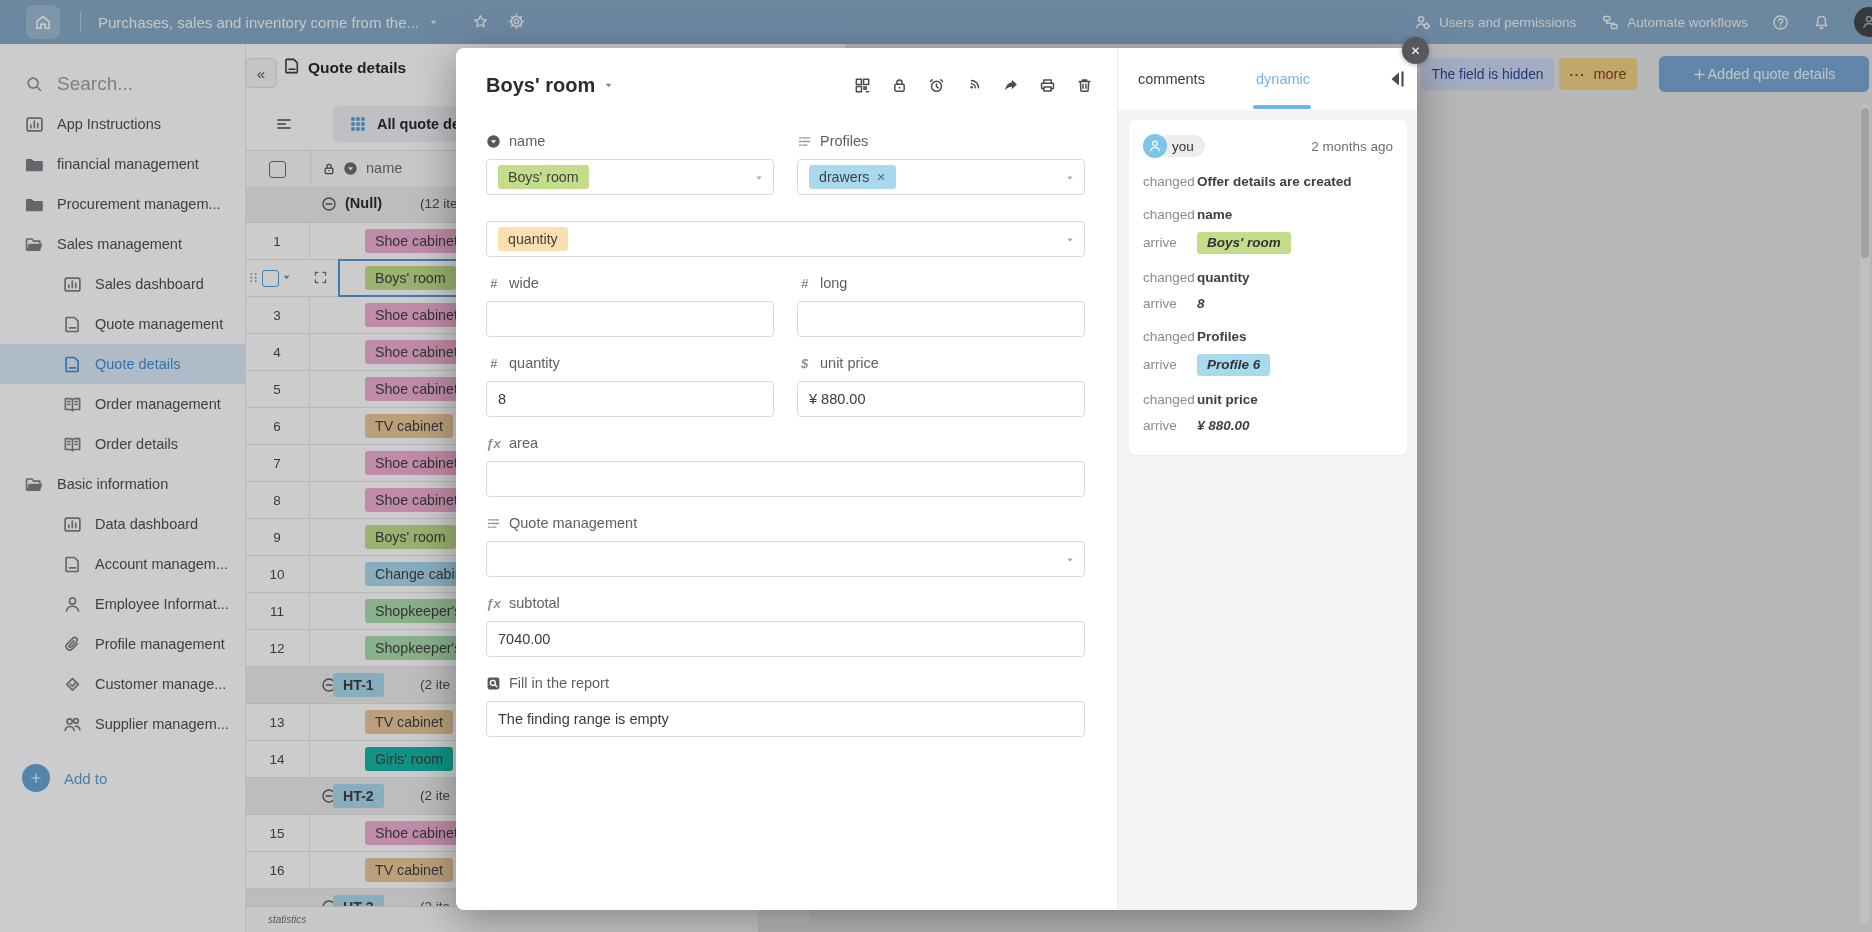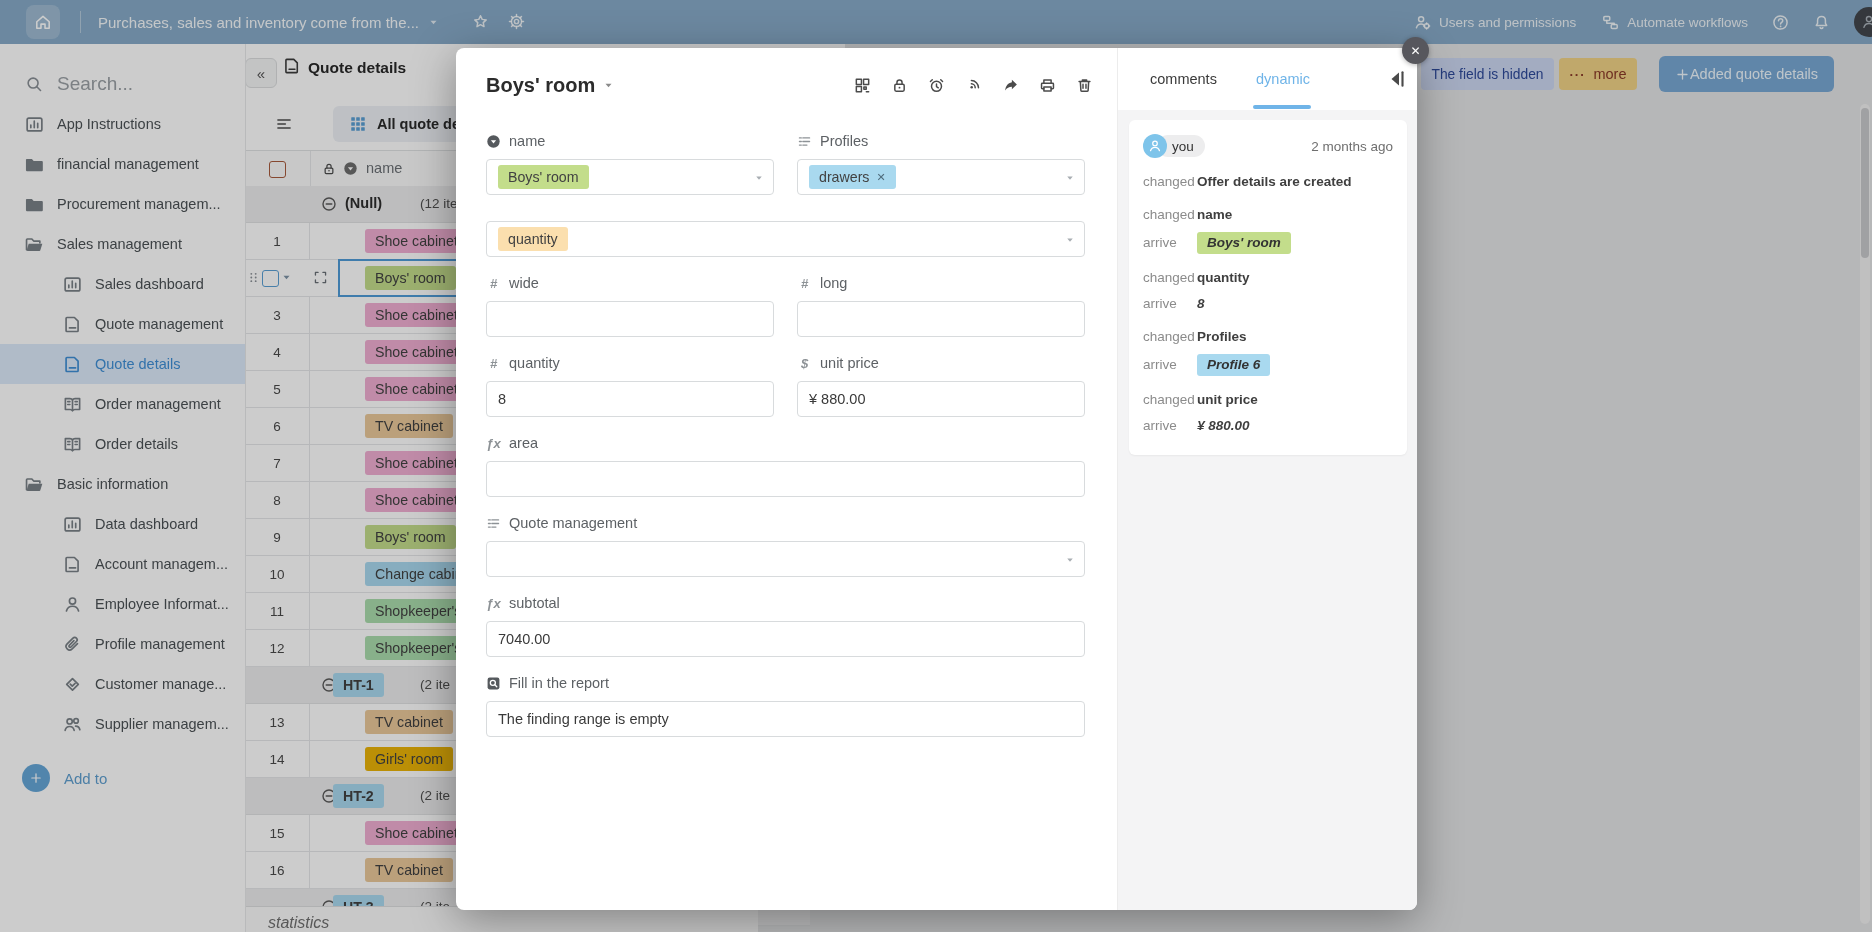--- a/index.html
+++ b/index.html
@@ -73,31 +73,31 @@
   .grouprow .gmin{position:absolute;left:76px;top:10px;width:16px;height:16px;color:#5a5a5a;}
   .grouprow .glabel{position:absolute;left:100px;top:0;line-height:35px;font-weight:bold;font-size:14.5px;color:#2e2e2e;}
   .grouprow .gtag{position:absolute;left:88px;top:6px;font-weight:bold;}
   .grouprow .gcount{position:absolute;left:175px;top:0;line-height:35px;font-size:13.5px;color:#4f4f4f;}
   .selbox{position:absolute;left:93px;top:-1px;right:0;bottom:-1px;border:2px solid #4f9bd8;background:#fff;box-sizing:border-box;}
   .trow .drag{position:absolute;left:2px;top:11px;width:13px;height:13px;color:#8a9096;}
   .trow .rcbx{position:absolute;left:17px;top:10px;border-color:#5b9fd4;}
   .trow .rcar{position:absolute;left:36px;top:12px;width:11px;height:11px;color:#7d93a6;}
   .trow .expand{position:absolute;left:68px;top:10px;width:15px;height:15px;color:#6a7076;}
   .statbar{position:absolute;left:0;top:862px;width:513px;height:26px;background:#fbfbfb;border-top:1px solid #dcdedf;
-           display:flex;align-items:flex-end;padding-left:23px;font-style:italic;font-size:16px;color:#6f6f6f;box-sizing:border-box;}
+           display:flex;align-items:center;padding-left:23px;font-style:italic;font-size:10px;color:#6f6f6f;box-sizing:border-box;}
   .vscroll{position:absolute;right:2px;top:60px;width:10px;bottom:8px;background:#f0f0f1;border-radius:5px;}
   .vthumb{position:absolute;left:1px;top:4px;width:8px;height:150px;background:#c9cacc;border-radius:4px;}
 
   
   .pill-hidden{position:absolute;left:1421px;top:58px;width:133px;height:32px;background:#ccd7f2;border-radius:4px;
                display:flex;align-items:center;justify-content:center;font-size:13.8px;color:#2e4a9a;z-index:20;}
   .more-btn{position:absolute;left:1559px;top:58px;width:78px;height:32px;background:#f0d386;border-radius:4px;
             display:flex;align-items:center;justify-content:center;gap:8px;font-size:14.5px;color:#8a3a28;z-index:20;}
   .more-btn .dots{letter-spacing:1px;font-weight:bold;font-size:13px;}
-  .add-btn{position:absolute;left:1659px;top:56px;width:175px;height:36px;background:#79a8d4;border-radius:6px;
+  .add-btn{position:absolute;left:1659px;top:56px;width:210px;height:36px;background:#79a8d4;border-radius:6px;
            display:flex;align-items:center;justify-content:center;gap:0;font-size:14.5px;color:#eef7fd;z-index:20;}
   .add-btn .ic{width:15px;height:15px;}
 
   
   .overlay{position:absolute;inset:0;background:rgba(0,0,0,.2);z-index:40;}
   .modal{position:absolute;left:456px;top:48px;width:961px;height:862px;background:#fff;border-radius:8px;
          box-shadow:0 10px 44px rgba(0,0,0,.35);z-index:50;display:flex;}
   .form-col{position:relative;width:661px;height:100%;overflow:hidden;}
   .m-head{display:flex;align-items:center;padding:26px 24px 8px 30px;}
   .m-title{font-size:20px;font-weight:bold;color:#2c2c2c;}
@@ -113,21 +113,21 @@
   .fl .ic{width:15px;height:15px;color:#8d9296;font-size:13px;font-style:italic;}
   .fl .ic.dark{color:#55595d;}
   .fbox{margin-top:9px;height:36px;border:1px solid #d8dbdd;border-radius:4px;background:#fff;
         display:flex;align-items:center;padding:0 26px 0 11px;font-size:14.5px;color:#3a3a3a;position:relative;box-sizing:border-box;}
   .fbox .dropcaret{position:absolute;right:9px;top:13px;width:10px;height:10px;color:#a8adb2;}
 
   
   .panel{width:300px;background:#f4f4f5;border-left:1px solid #ececec;border-radius:0 8px 8px 0;position:relative;box-sizing:border-box;}
   .p-head{height:62px;background:#fff;border-radius:0 8px 0 0;position:relative;}
   .ptab{position:absolute;top:0;line-height:62px;font-size:14.5px;}
-  .ptab.comments{left:32px;color:#3a3a3a;}
+  .ptab.comments{left:20px;color:#3a3a3a;}
   .ptab.dynamic{left:138px;color:#6fb4e8;}
   .punderline{position:absolute;left:135px;top:57px;width:58px;height:4px;background:#7ab8e8;border-radius:2px;}
   .p-collapse{position:absolute;right:10px;top:21px;width:20px;height:20px;color:#4a4a4a;}
   .card{position:absolute;left:11px;top:72px;width:278px;background:#fff;border-radius:6px;box-sizing:border-box;
         padding:14px 14px 20px 14px;box-shadow:0 1px 2px rgba(0,0,0,.05);}
   .c-head{display:flex;align-items:center;}
   .avatar{width:24px;height:24px;border-radius:50%;background:#7ec4ea;display:flex;align-items:center;justify-content:center;
           position:relative;z-index:1;}
   .avatar .ic{width:14px;height:14px;color:#fff;}
   .youpill{height:22px;background:#ededee;border-radius:11px;padding:0 11px 0 15px;margin-left:-10px;
@@ -565,21 +565,21 @@
           <span class="gcount">(2 ite</span>
         </div>
         <div class="trow">
           <div class="num">13</div>
           <div class="tagwrap"><span class="tag" style="background: rgb(234, 200, 154);">
               <span>TV cabinet</span>
             </span></div>
         </div>
         <div class="trow">
           <div class="num">14</div>
-          <div class="tagwrap"><span class="tag" style="background: #eab308;">
+          <div class="tagwrap"><span class="tag" style="background: #14b8a6;">
               <span>Girls' room</span>
             </span></div>
         </div>
         <div class="grouprow">
           <span class="ic gmin">
             <svg viewBox="0 0 16 16" fill="none" stroke="currentColor" stroke-width="1.4" stroke-linecap="round" stroke-linejoin="round">
               <circle cx="8" cy="8" r="6"></circle>
               <path d="M5.2 8h5.6"></path>
             </svg>
           </span>

